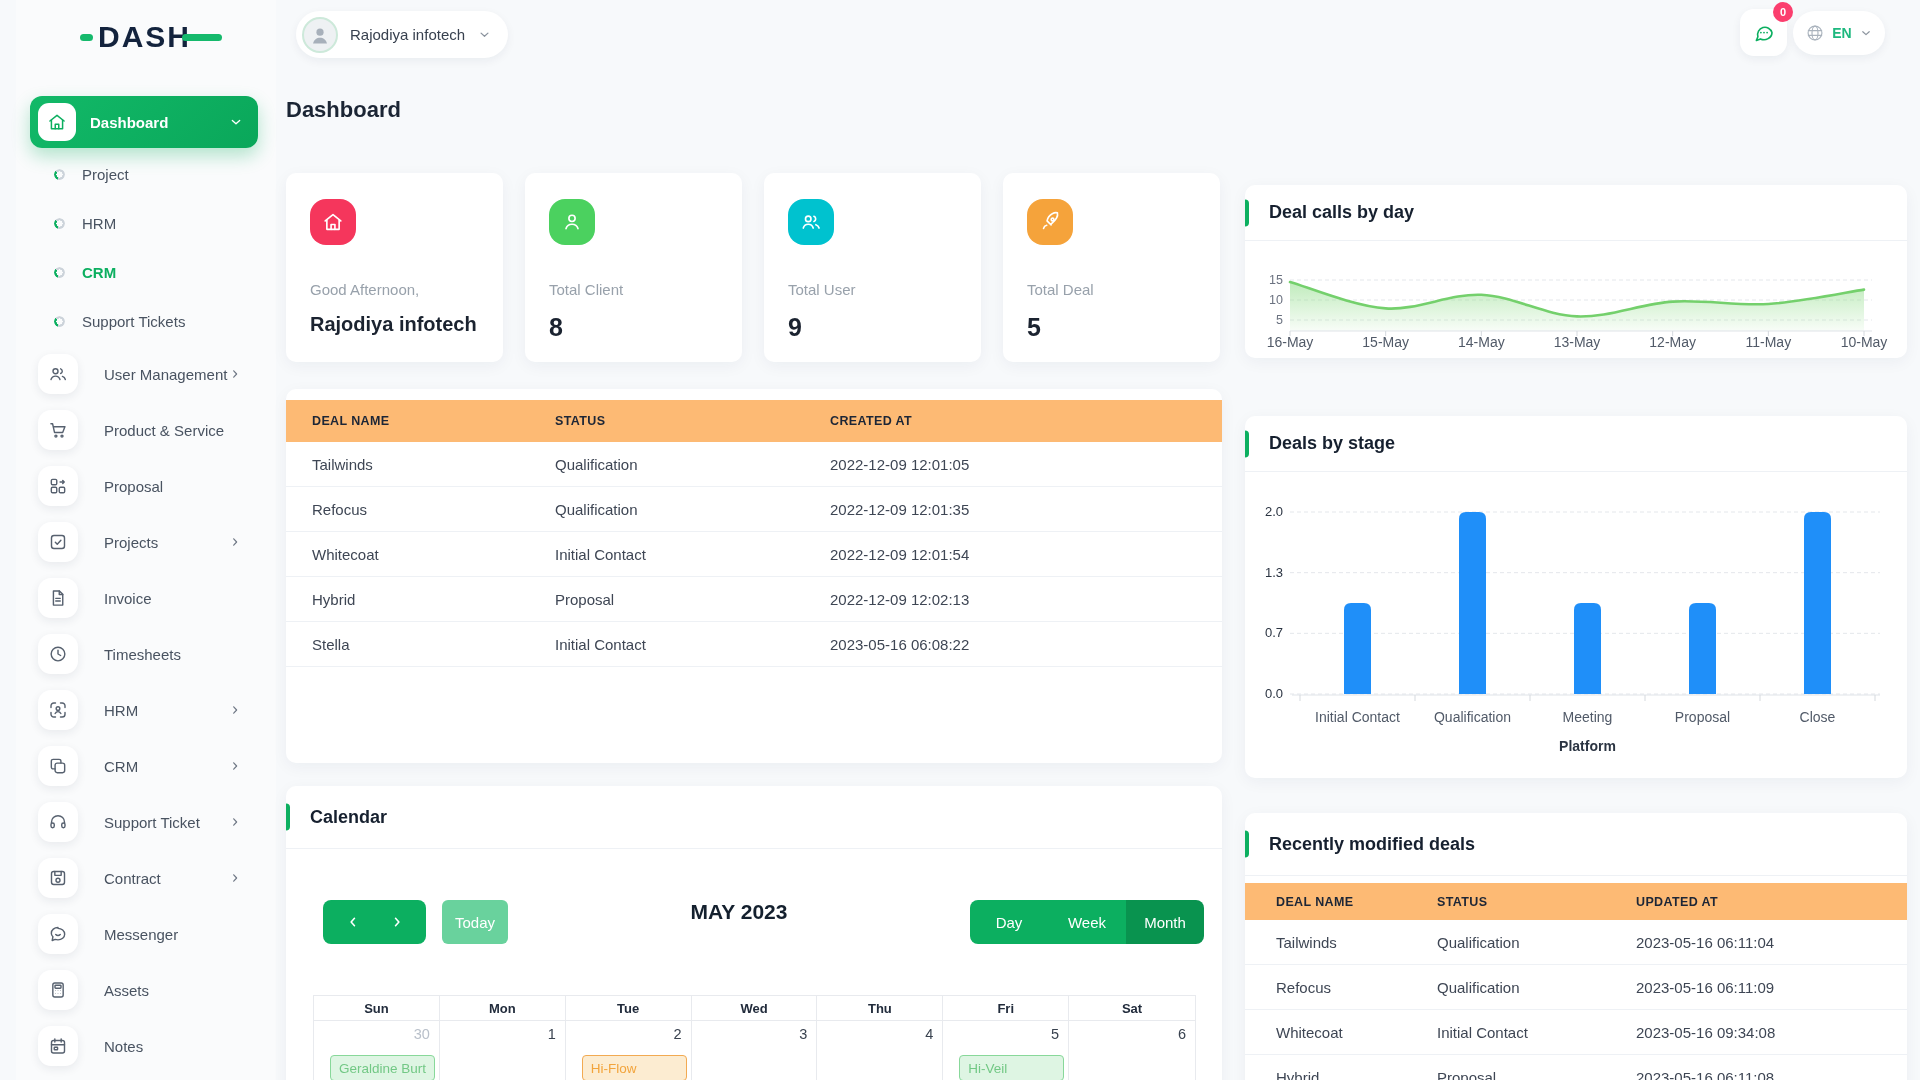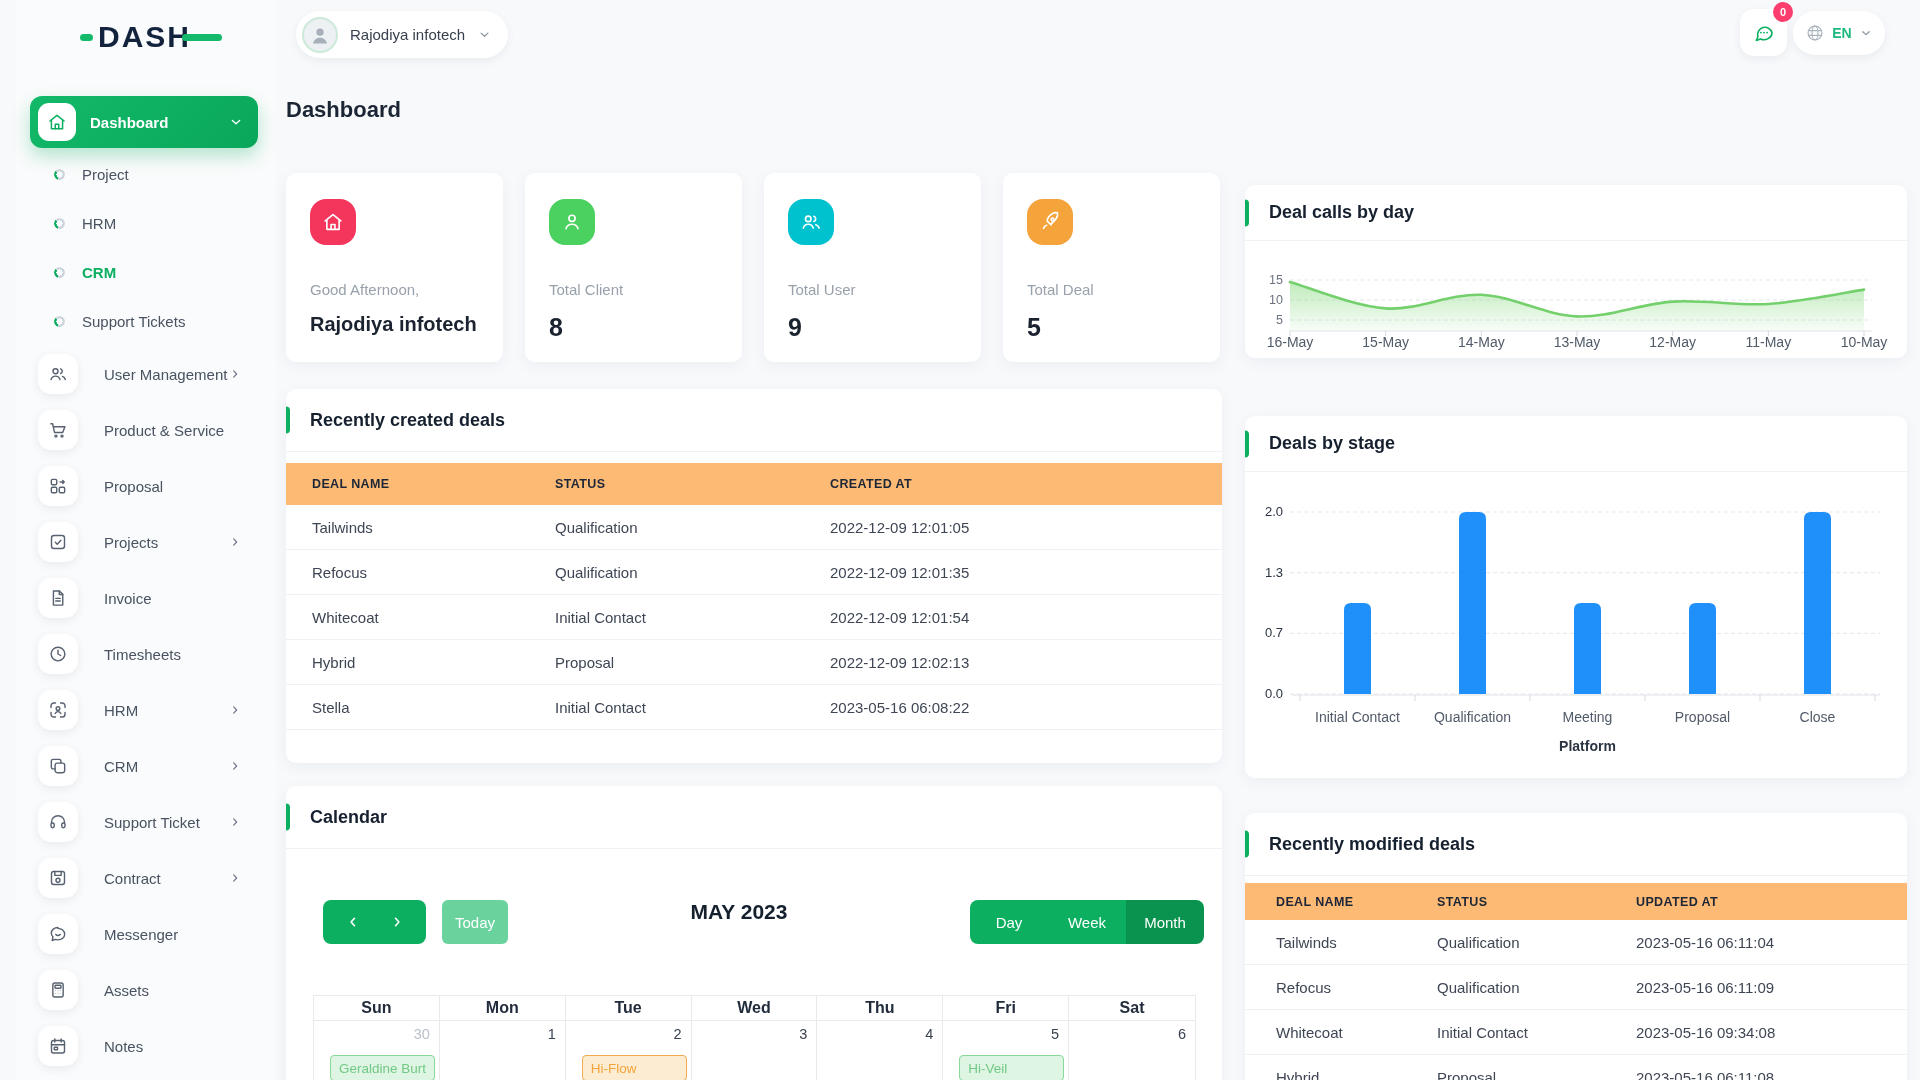--- a/index.html
+++ b/index.html
@@ -92,21 +92,21 @@
        justify-content:center;gap:28px;color:#fff;cursor:pointer}
   .today-btn{margin-left:16px;width:66px;height:44px;border-radius:6px;background:#69d29d;color:#fff;
        font-size:15px;border:none;cursor:pointer;font-family:inherit}
   .cal-month{flex:1;text-align:center;font-size:21px;font-weight:700;color:#14202e}
   .views{display:flex;border-radius:8px;overflow:hidden}
   .view{width:78px;height:44px;background:#0caf60;color:#fff;font-size:15px;display:flex;
        align-items:center;justify-content:center;cursor:pointer}
   .view.active{background:#09934f}
   .cal-grid{position:absolute;left:27px;top:209px;width:883px;border:1px solid #e8eaee;border-bottom:none}
   .cal-hrow,.cal-drow{display:grid;grid-template-columns:repeat(7,1fr)}
-  .cal-hcell{height:25px;display:flex;align-items:center;justify-content:center;font-size:16px;
+  .cal-hcell{height:25px;display:flex;align-items:center;justify-content:center;font-size:13px;
        font-weight:700;color:#222c3c;border-right:1px solid #e8eaee;border-bottom:1px solid #e8eaee}
   .cal-hcell:last-child,.cal-dcell:last-child{border-right:none}
   .cal-dcell{height:120px;border-right:1px solid #e8eaee;position:relative;cursor:pointer}
   .cal-daynum{position:absolute;top:5px;right:9px;font-size:14.5px;color:#39424f}
   .cal-daynum.muted{color:#b9c0ca}
   .chip{position:absolute;left:16px;right:4px;top:34px;height:26px;border-radius:4px;font-size:13.5px;
        display:flex;align-items:center;padding-left:8px;border:1px solid transparent;cursor:pointer}
   .chip.green{background:#def5e3;border-color:#88d89a;color:#72c885}
   .chip.orange{background:#fcecd1;border-color:#f2aa52;color:#f2a43c}
 
@@ -420,24 +420,20 @@
                 <circle cx="14.8" cy="9.2" r="1.5"></circle>
                 <path d="M5 19c.4-1.8 1.6-3 3.4-3.4"></path>
               </svg>
             </div>
     <div class="stat-label">Total Deal</div>
     <div class="stat-value">5</div>
           </div>
         </div>
 
       <div class="card deals-card">
-        <div class="card-head h63">
-          <span class="accent"></span>
-          <span class="card-title">Recently created deals</span>
-        </div>
         <div class="tbl-wrap created" id="created-table">
             <div class="tbl-head grid-created">
               <span>DEAL NAME</span>
               <span>STATUS</span>
               <span>CREATED AT</span>
             </div>
             <div class="tbl-row grid-created">
               <span>Tailwinds</span>
               <span>Qualification</span>
               <span>2022-12-09 12:01:05</span>

